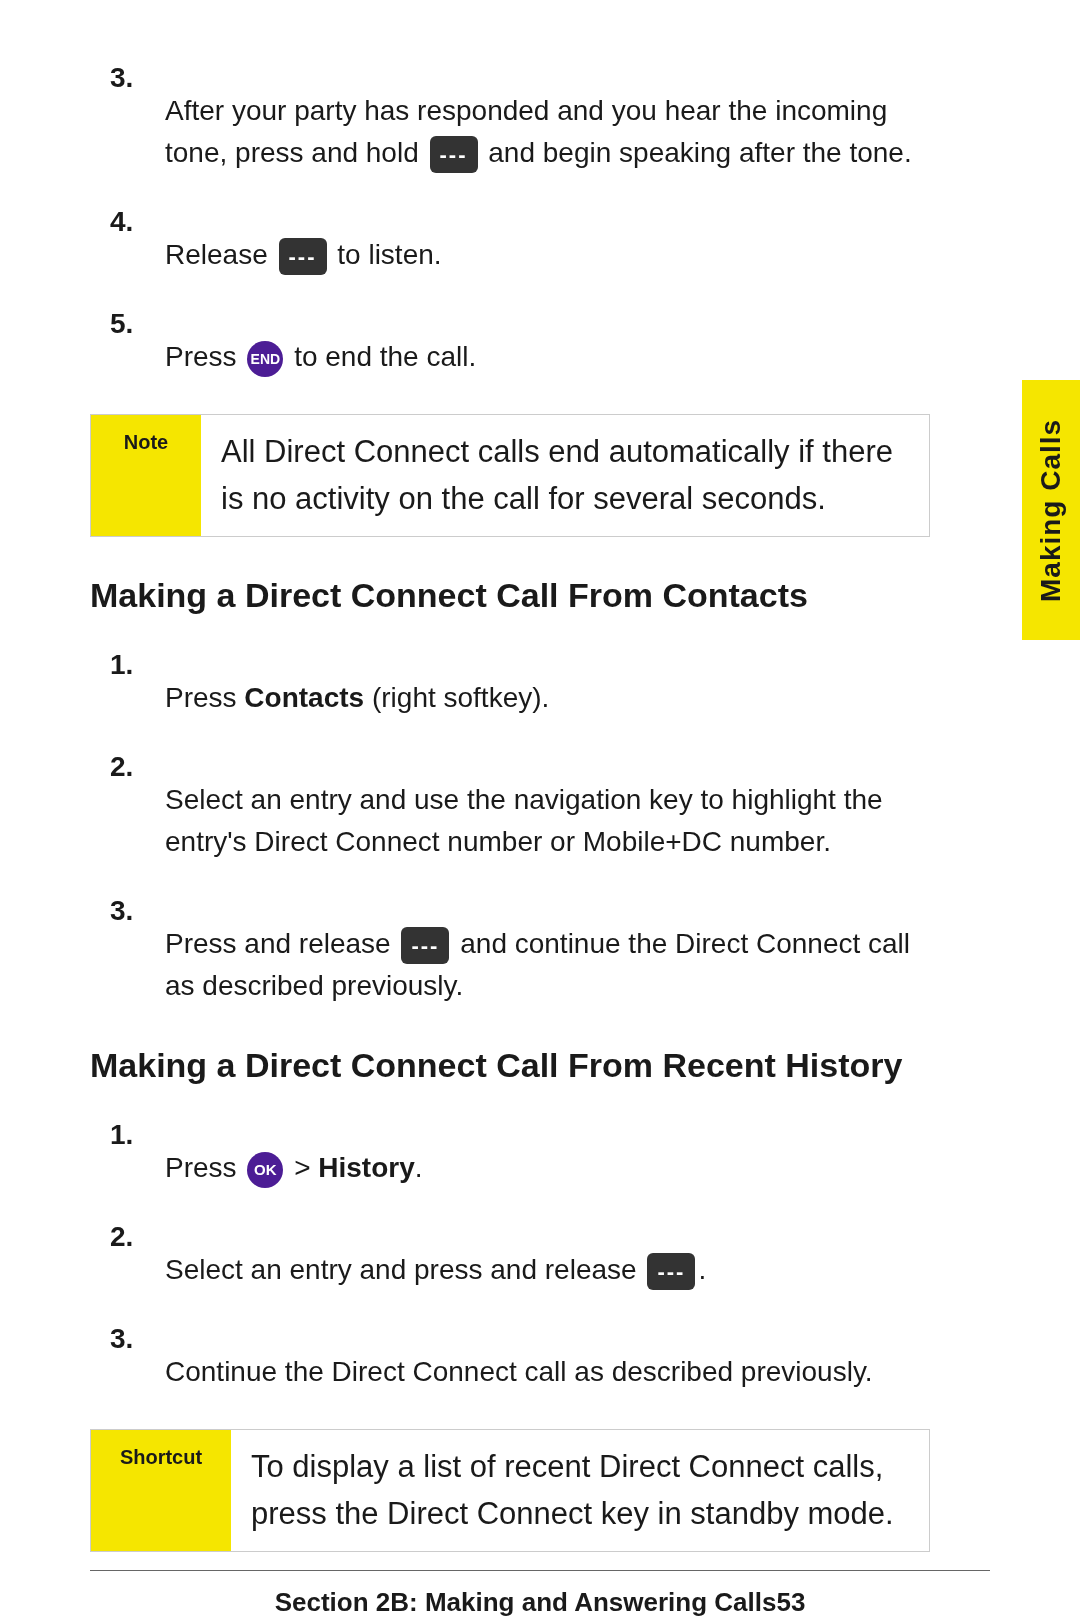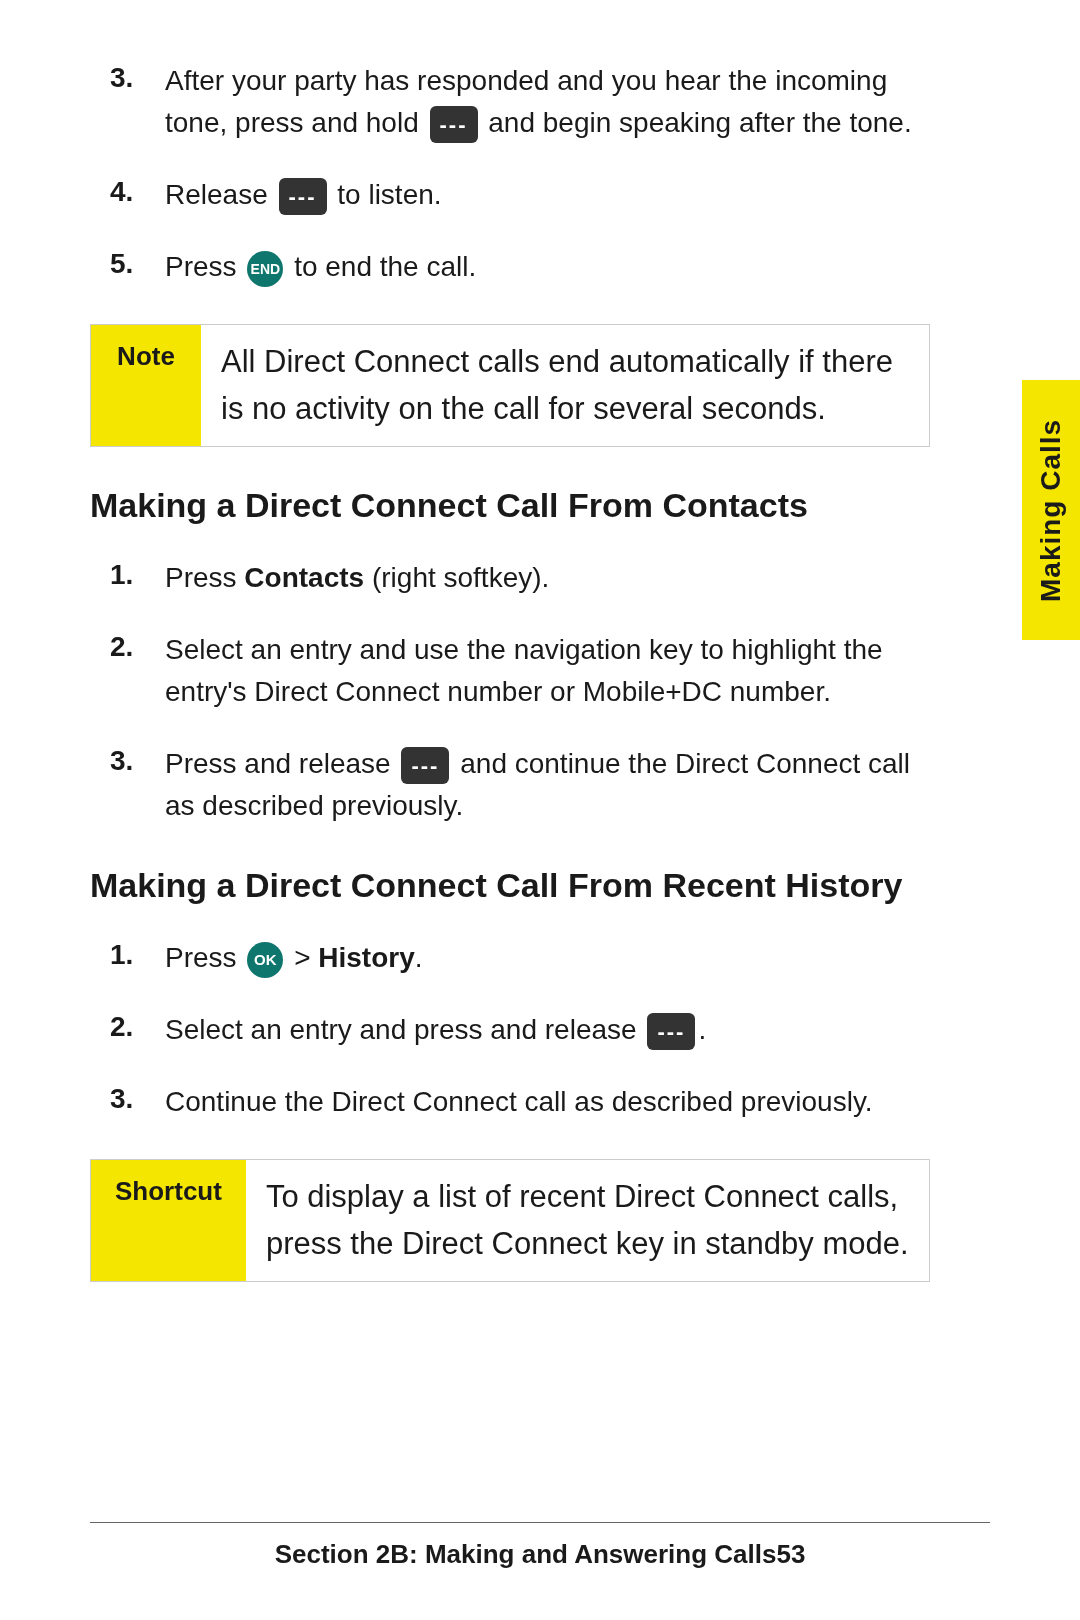--- a/index.html
+++ b/index.html
@@ -36,39 +36,40 @@
       font-weight: bold;
       min-width: 55px;
       font-size: 28px;
       padding-top: 2px;
     }
 
     .step-text {
       font-size: 28px;
       line-height: 1.5;
       flex: 1;
+      margin-top: 30px;
     }
 
     
     .btn-icon {
       display: inline-block;
       background: #333333;
       color: #ffffff;
       border-radius: 6px;
       padding: 2px 10px;
       font-size: 22px;
       font-weight: bold;
       vertical-align: middle;
       margin: 0 3px;
       letter-spacing: 2px;
     }
 
     .circle-icon {
       display: inline-block;
-      background: #0f766e;
+      background: #4c1d95;
       color: #ffffff;
       border-radius: 50%;
       width: 36px;
       height: 36px;
       font-size: 18px;
       font-weight: bold;
       vertical-align: middle;
       text-align: center;
       line-height: 36px;
       margin: 0 3px;
@@ -77,22 +78,22 @@
     
     .callout-box {
       display: flex;
       border: 1.5px solid #cccccc;
       margin-bottom: 36px;
     }
 
     .callout-label {
       background: #f5e600;
       font-weight: bold;
-      font-size: 26px;
-      padding: 16px 24px;
+      font-size: 20px;
+      padding: 16px 18px;
       min-width: 110px;
       display: flex;
       align-items: flex-start;
       justify-content: center;
       color: #1a1a1a;
       flex-shrink: 0;
     }
 
     .callout-label.shortcut {
       min-width: 140px;

